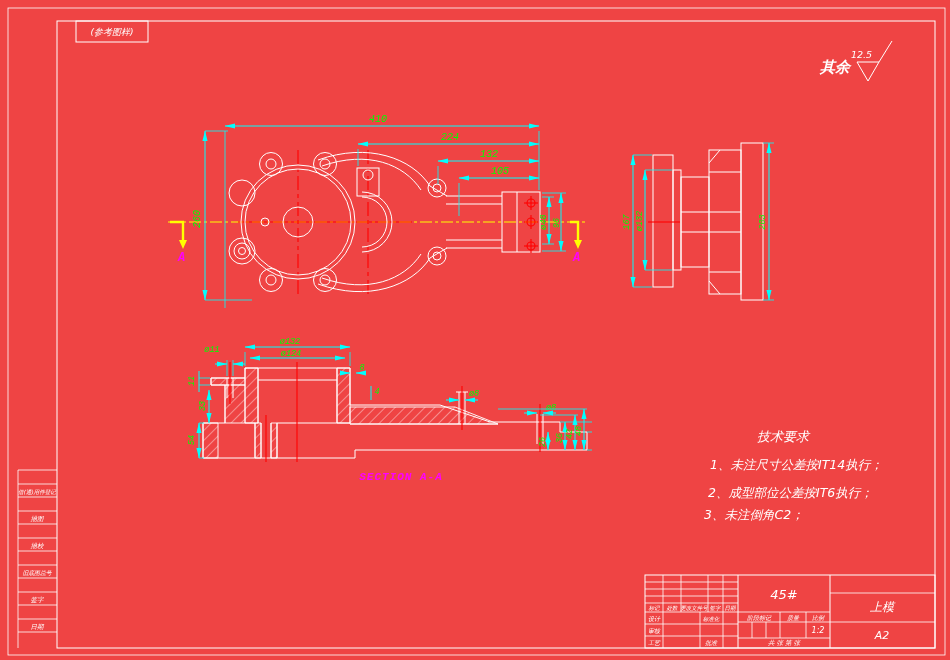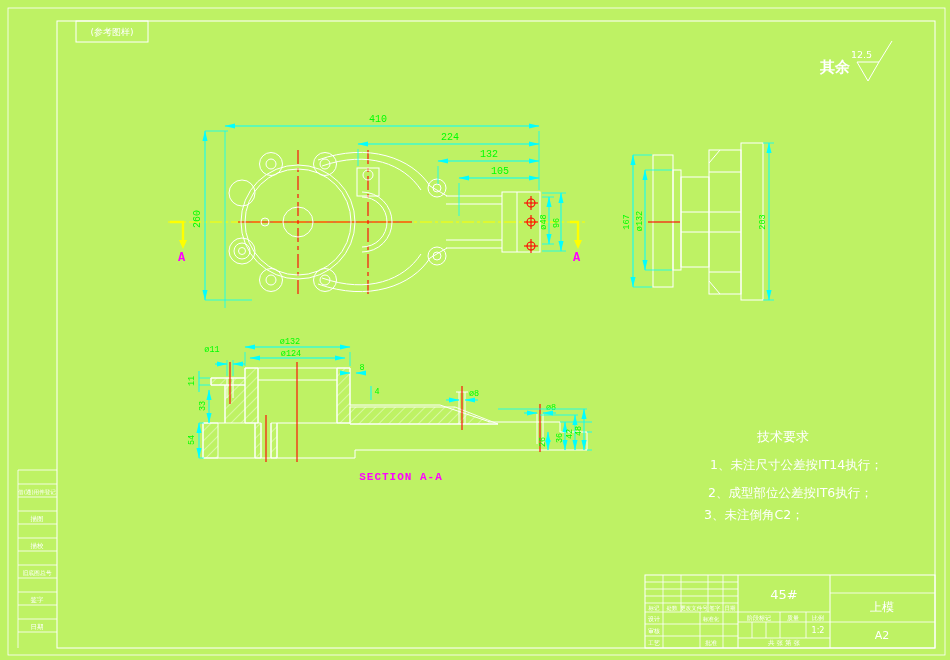--- a/index.html
+++ b/index.html
@@ -1,17 +1,17 @@
 <!DOCTYPE html>
 <html><head>
 <meta charset="utf-8">
 <style>
   html,body{margin:0;padding:0;background:#000;}
-  #stage{position:relative;width:950px;height:660px;background:#bef264;overflow:hidden;
-         font-family:"DejaVu Sans",sans-serif;}
+  #stage{position:relative;width:950px;height:660px;background:#ef4444;overflow:hidden;
+         font-family:"DejaVu Sans",sans-serif;font-style:italic;}
   svg{position:absolute;left:0;top:0;}
   svg text{font-family:"DejaVu Sans",sans-serif;}
   .w   {stroke:#ffffff;fill:none;stroke-width:1;}
   .wt  {stroke:#ffffff;fill:none;stroke-width:0.8;}
   .hat {fill:url(#hatch);stroke:#ffffff;stroke-width:0.9;}
   .dim {stroke:#00ffff;fill:none;stroke-width:1;}
   .ext {stroke:#00ffff;fill:none;stroke-width:0.8;}
   .clr {stroke:#ff0000;fill:none;stroke-width:1.1;}
   .clrd{stroke:#ff0000;fill:none;stroke-width:1.1;stroke-dasharray:14 4 4 4;}
   .cly {stroke:#ffff00;fill:none;stroke-width:1;stroke-dasharray:12 3 3 3;}

